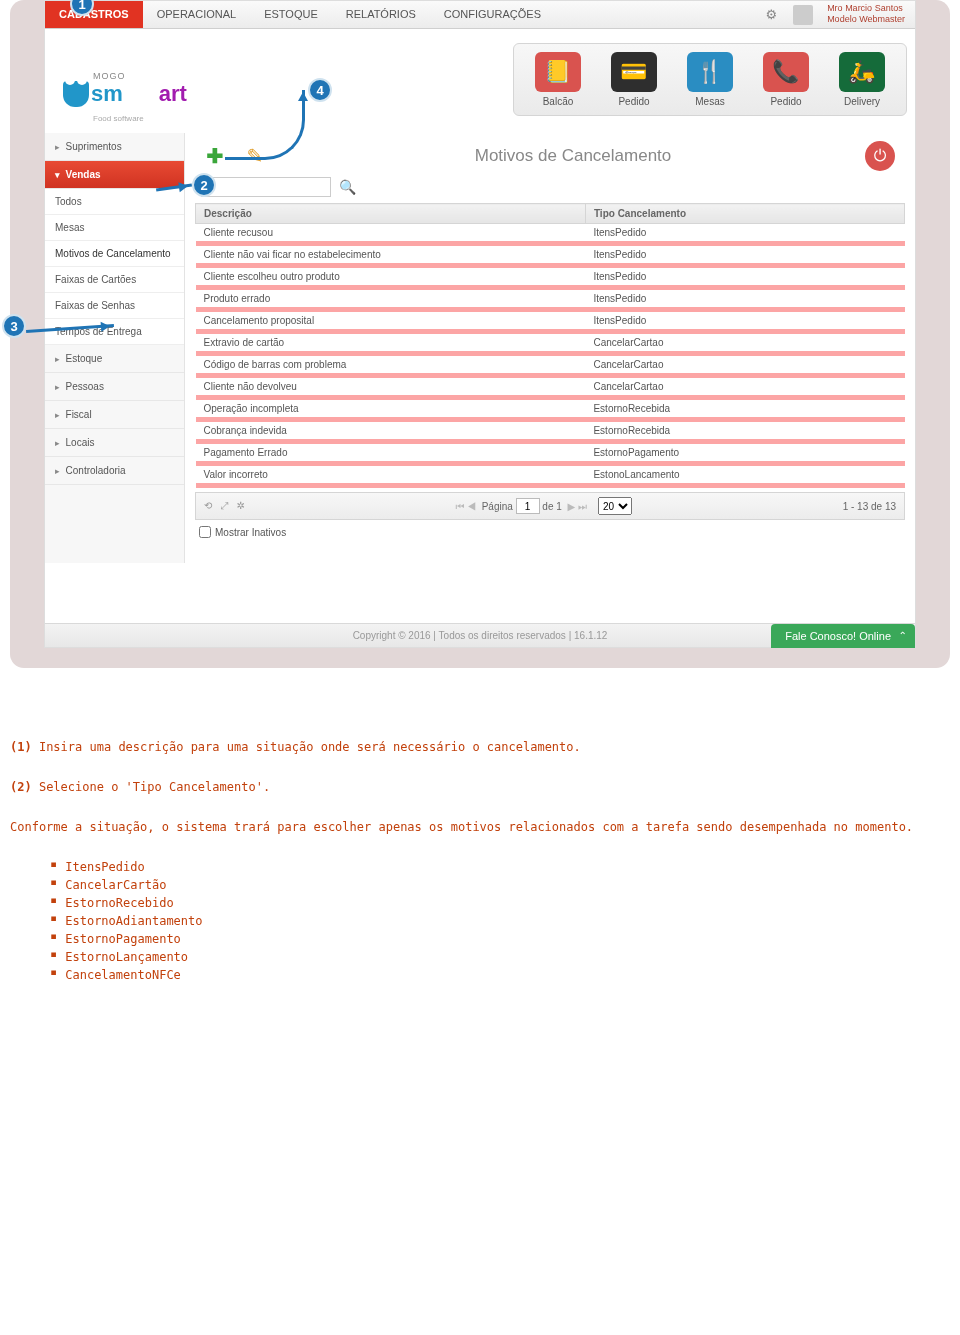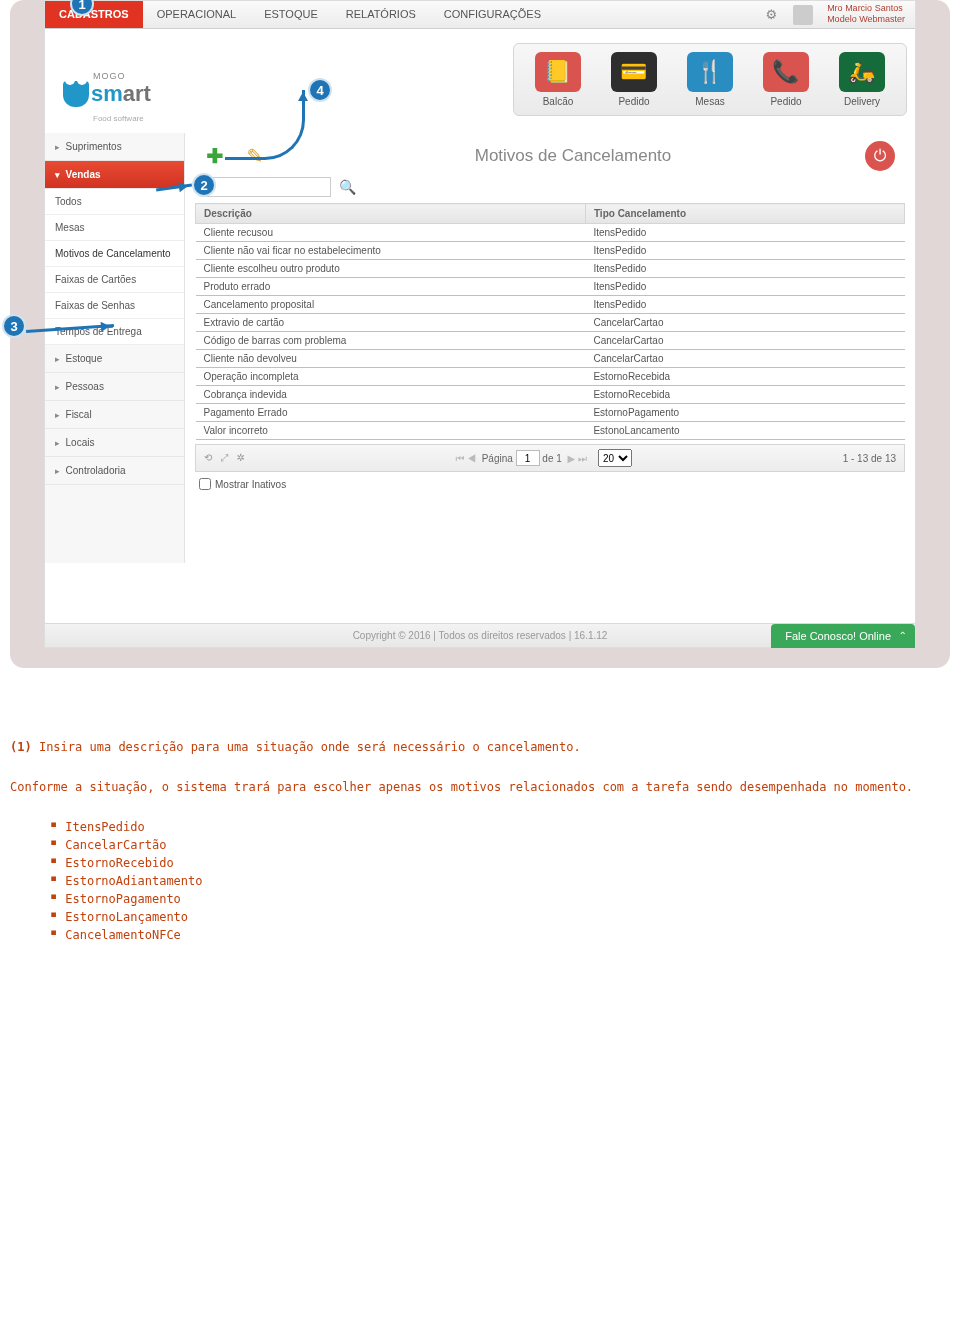--- a/index.html
+++ b/index.html
@@ -76,21 +76,21 @@
     position: relative;
     margin-right: 2px;
   }
   .logo-hands::before, .logo-hands::after {
     content:""; position:absolute; top:-6px; width:10px; height:10px; background:#fff; border-radius:50%;
   }
   .logo-hands::before { left:2px; }
   .logo-hands::after { right:2px; }
   .logo-text { font-size: 22px; font-weight: bold; }
   .logo-text .s1 { color:#2196c9; }
-  .logo-text .s2 { color:#737373; }
+  .logo-text .s2 { color:#a21caf;margin-left:36px; }
   .logo-sub { font-size: 8px; color:#aaa; margin-left:30px; }
   
   .quick-modules {
     margin-left: auto;
     display: flex;
     gap: 8px;
     background: linear-gradient(#f7f7f7,#eaeaea);
     border: 1px solid #d5d5d5;
     border-radius: 6px;
     padding: 8px 10px;
@@ -196,21 +196,21 @@
   table.grid th {
     background: linear-gradient(#f2f2f2,#e5e5e5);
     text-align:left;
     padding:4px 8px;
     border:1px solid #d5d5d5;
     font-weight:bold;
     color:#666;
   }
   table.grid td {
     padding: 3px 8px;
-    border-bottom:1px solid #fca5a5;
+    border-bottom:5px solid #fca5a5;
   }
   table.grid td:first-child { width:55%; }
   
   .pager {
     display:flex; align-items:center;
     font-size:10px; color:#666;
     border:1px solid #d5d5d5;
     background:linear-gradient(#f7f7f7,#ececec);
     padding:4px 8px;
     margin-top:4px;
@@ -504,20 +504,21 @@
     <div class="footer-bar">
       <span>Copyright © 2016  |  Todos os direitos reservados  |  16.1.12</span>
       <div class="chat-tab">Fale Conosco! Online</div>
     </div>
 
   </div>
 </div>
 
 <div class="doc">
   <p><span class="lead">(1)</span><span> Insira uma descrição para uma situação onde será necessário o cancelamento.</span></p>
+  <p><span class="lead">(2)</span><span> Selecione o 'Tipo Cancelamento'.</span></p>
   <p>Conforme a situação, o sistema trará para escolher apenas os motivos relacionados com a tarefa sendo desempenhada no momento.</p>
   <ul id="doc-bullets">
       <li>ItensPedido</li>
       <li>CancelarCartão</li>
       <li>EstornoRecebido</li>
       <li>EstornoAdiantamento</li>
       <li>EstornoPagamento</li>
       <li>EstornoLançamento</li>
       <li>CancelamentoNFCe</li>
     </ul>

